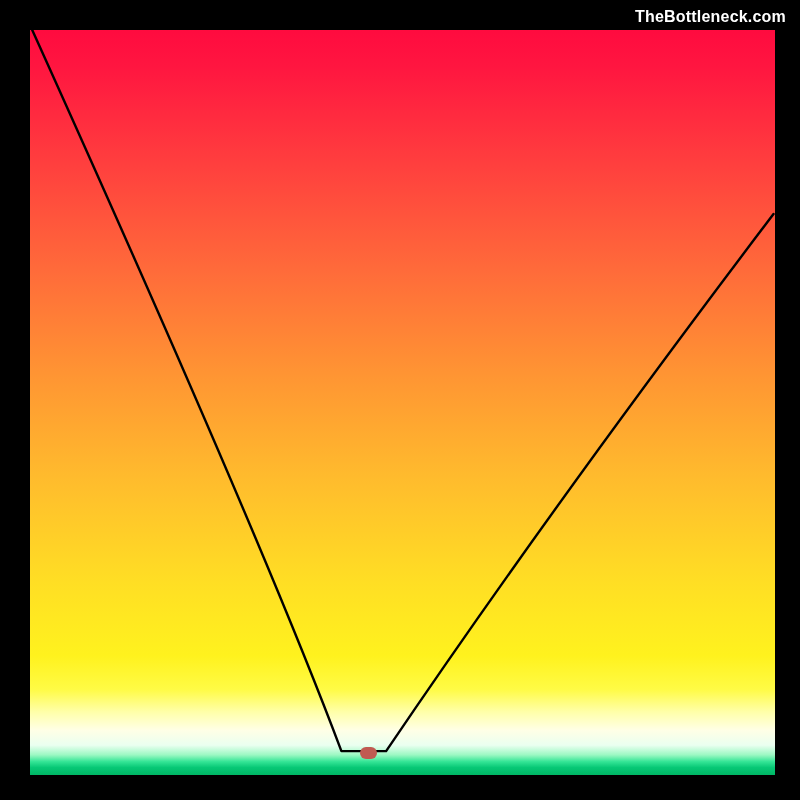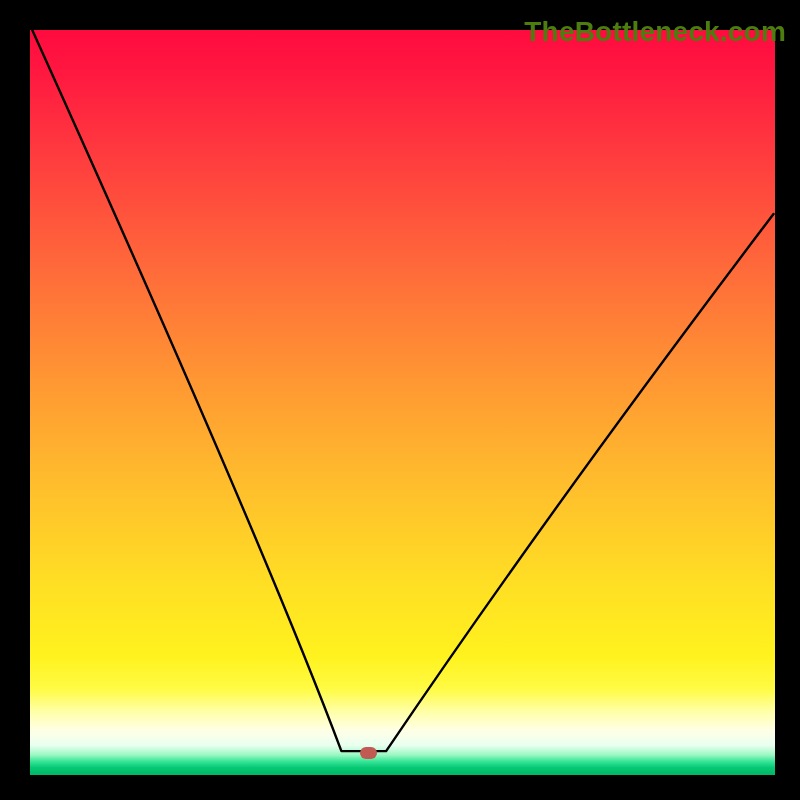--- a/index.html
+++ b/index.html
@@ -12,24 +12,24 @@
     font-family: Arial, Helvetica, sans-serif;
   }
   .stage {
     position: relative;
     width: 800px;
     height: 800px;
     background: #000;
   }
   .watermark {
     position: absolute;
-    top: 16px;
+    top: 8px;
     right: 14px;
-    color: #4d7c0f;
-    font-size: 28px;
+    color: #ffffff;
+    font-size: 16px;
     font-weight: 600;
     letter-spacing: 0.2px;
     z-index: 10;
   }
   .plot {
     position: absolute;
     left: 30px;
     top: 30px;
     width: 745px;
     height: 745px;

